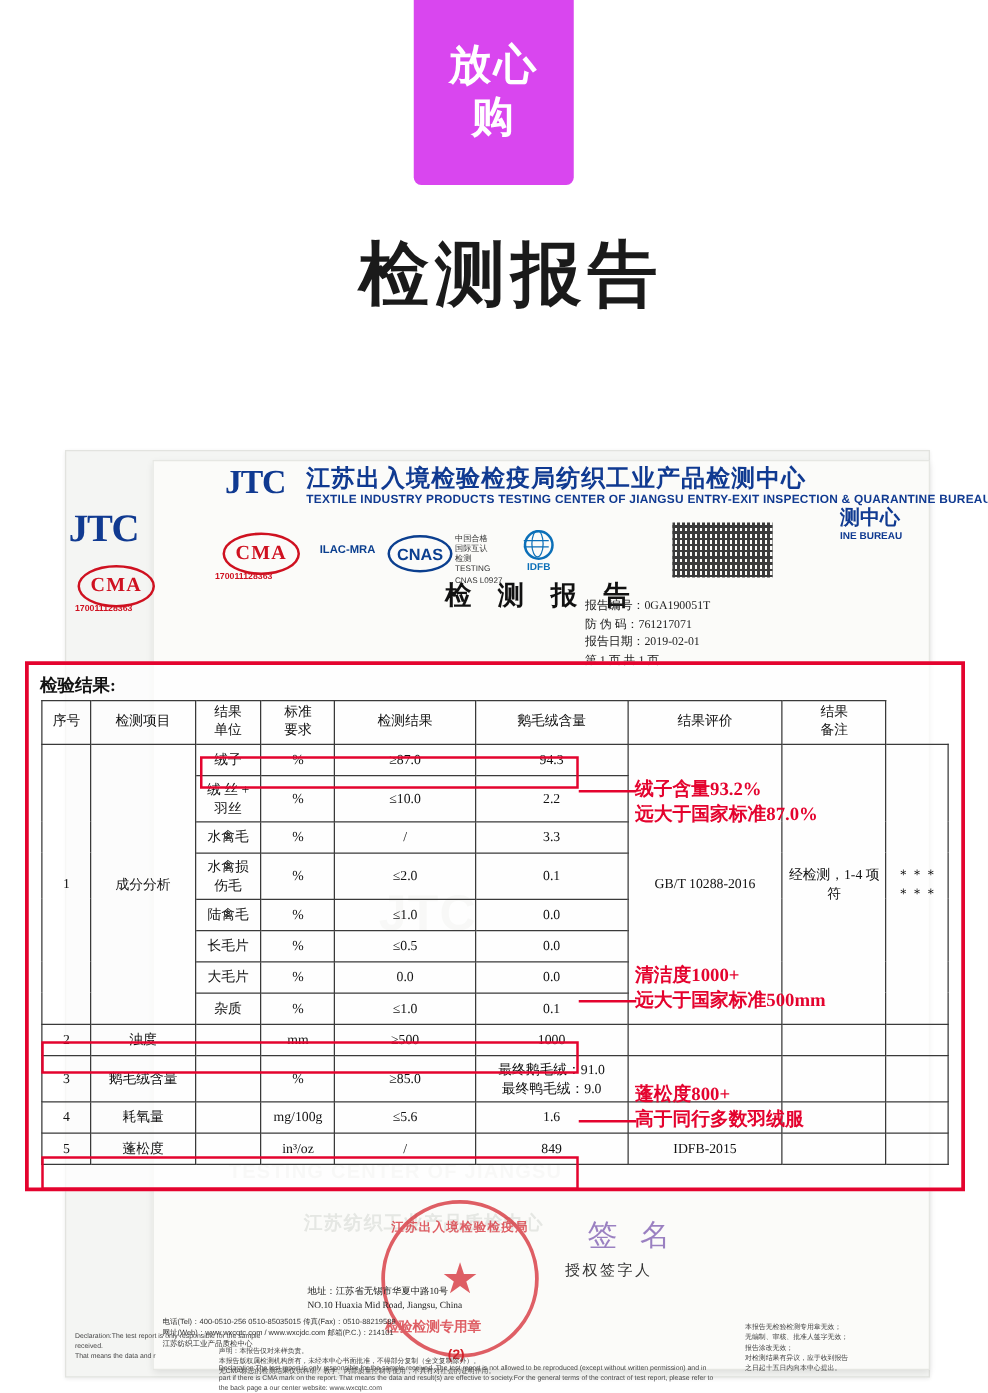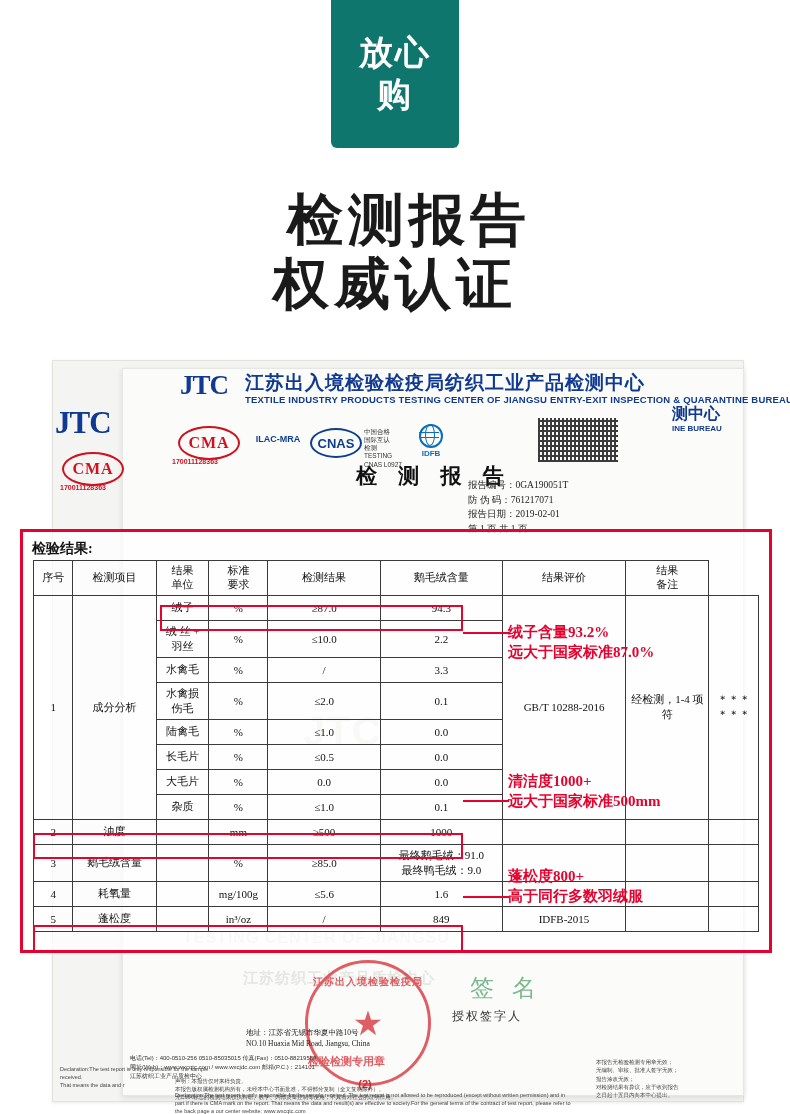--- a/index.html
+++ b/index.html
@@ -16,21 +16,21 @@
     overflow: hidden;
   }
 
   
   .banner {
     position: absolute;
     top: 0;
     left: 331px;
     width: 128px;
     height: 148px;
-    background: #0f766e;
+    background: #d946ef;
     color: #ffffff;
     display: flex;
     flex-direction: column;
     align-items: center;
     justify-content: center;
     border-radius: 0 0 6px 6px;
   }
   .banner-line {
     font-size: 34px;
     font-weight: bold;
@@ -409,21 +409,21 @@
     font-size: 12px;
     color: #333;
     font-family: "Liberation Serif", serif;
     letter-spacing: 2px;
   }
   .sig-scrawl {
     position: absolute;
     left: 470px;
     top: 972px;
     font-size: 24px;
-    color: #15803d;
+    color: #4c1d95;
     font-family: "Liberation Serif", serif;
     opacity: .55;
     letter-spacing: 6px;
   }
 
   
   .footer-addr {
     position: absolute;
     left: 246px;
     top: 1028px;
@@ -472,21 +472,20 @@
 </head>
 <body>
 
 <div class="banner">
   <div class="banner-line">放心</div>
   <div class="banner-line">购</div>
 </div>
 
 <div class="headline">
   <div class="headline-l1">检测报告</div>
-  <div class="headline-l2">权威认证</div>
 </div>
 
 <div class="cert-back"></div>
 <div class="cert-front">
   <div class="watermark" style="left:180px; top:340px; font-size:40px;">JTC</div>
   <div class="watermark" style="left:60px; top:560px; font-size:16px;">TESTING CENTER OF JIANGSU</div>
   <div class="watermark" style="left:120px; top:600px; font-size:15px;">江苏纺织工业产品质检中心</div>
 </div>
 
 <div class="jtc-logo jtc-left">JTC</div>

